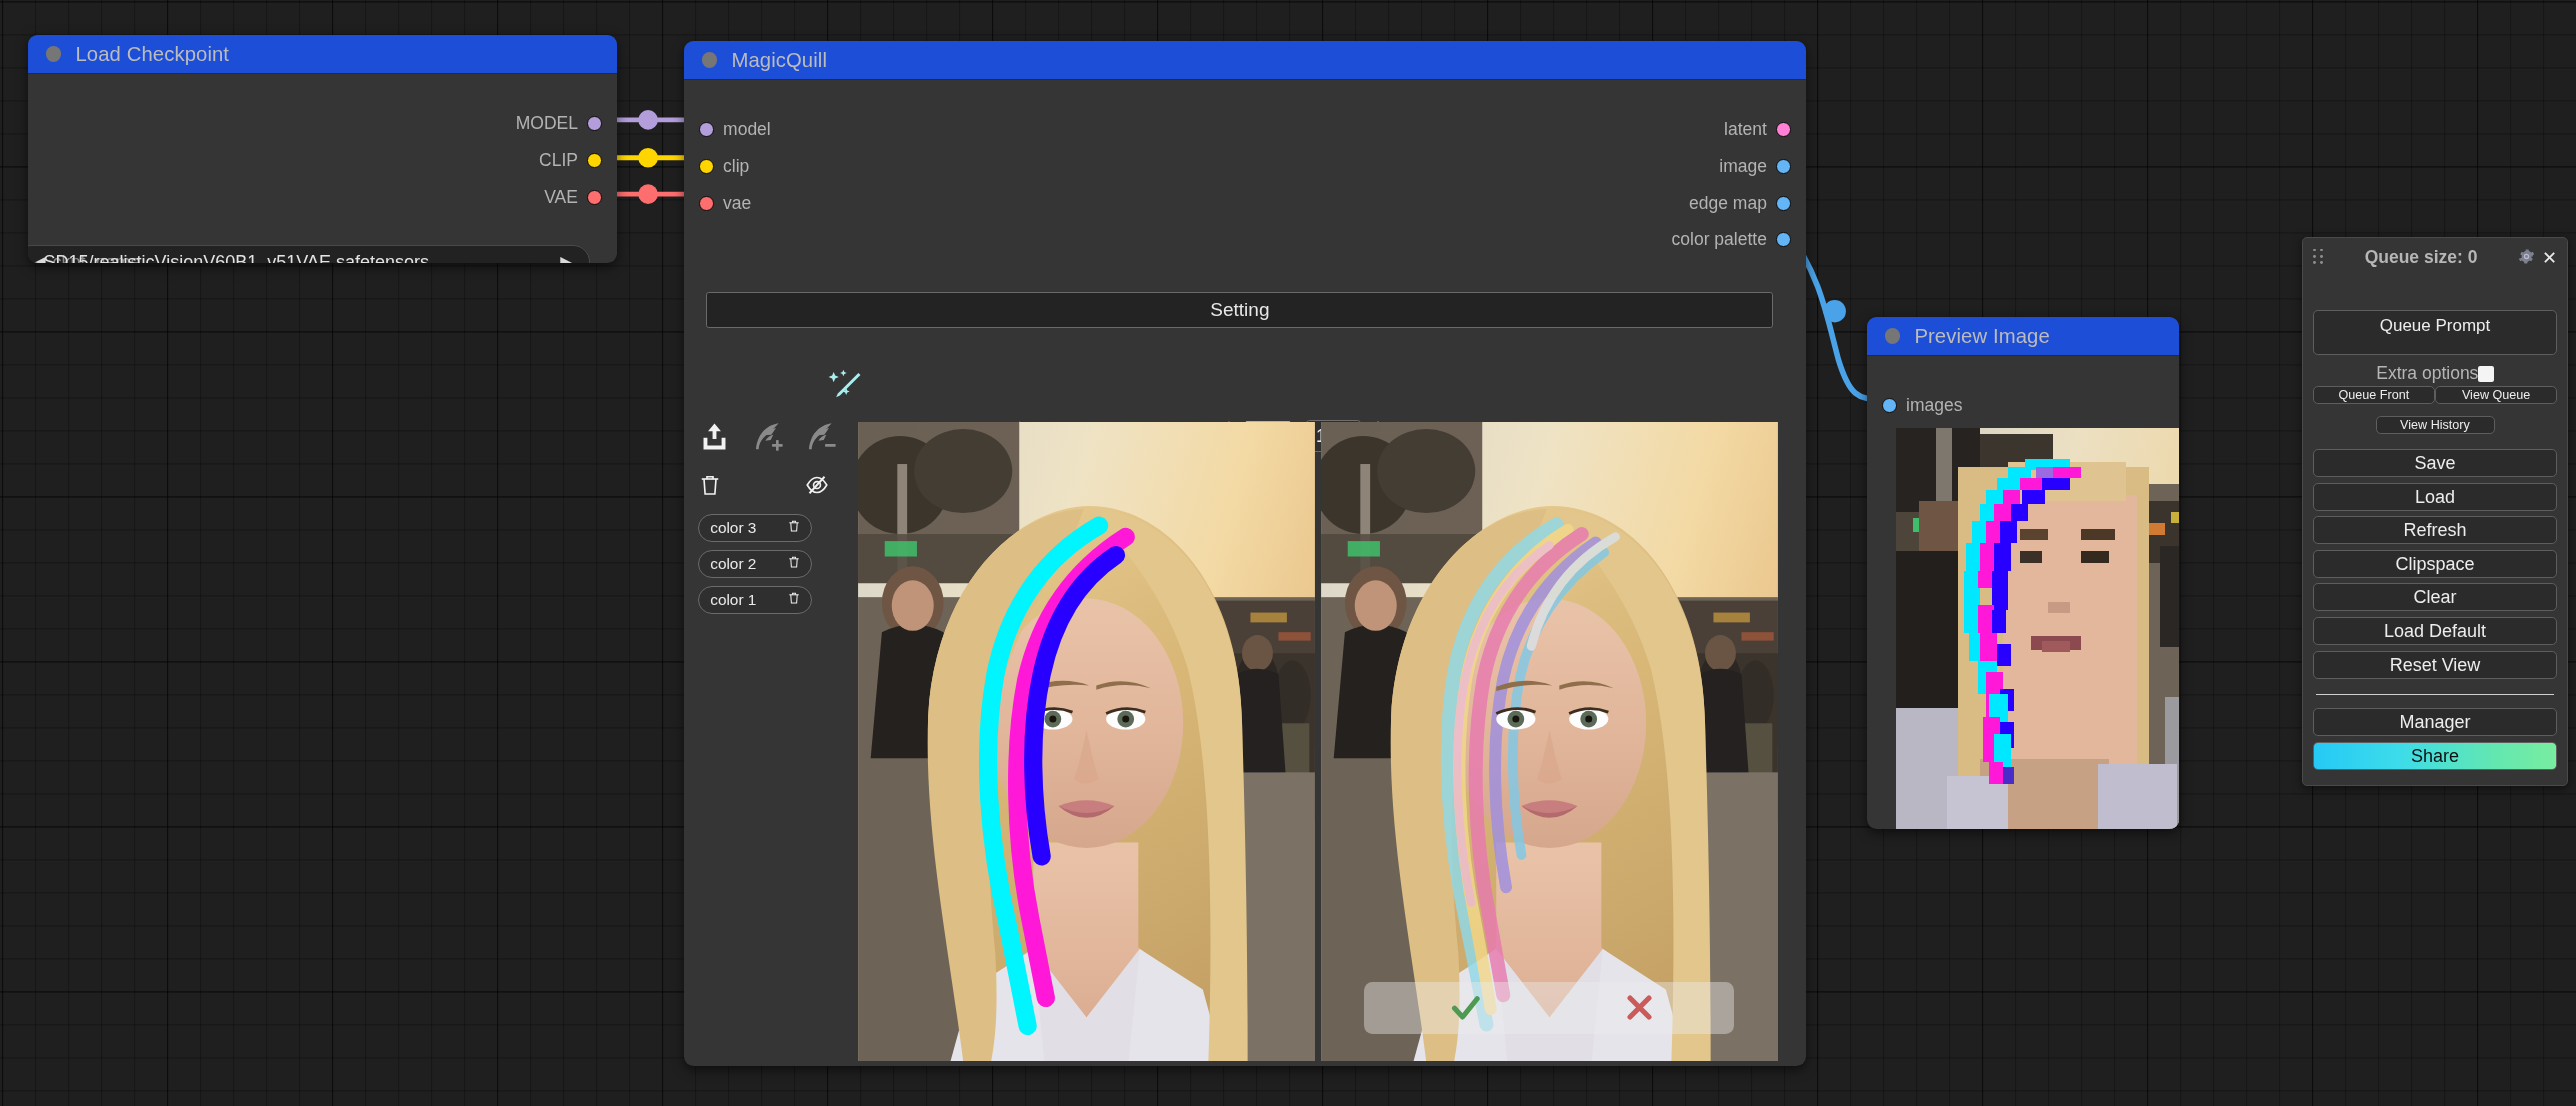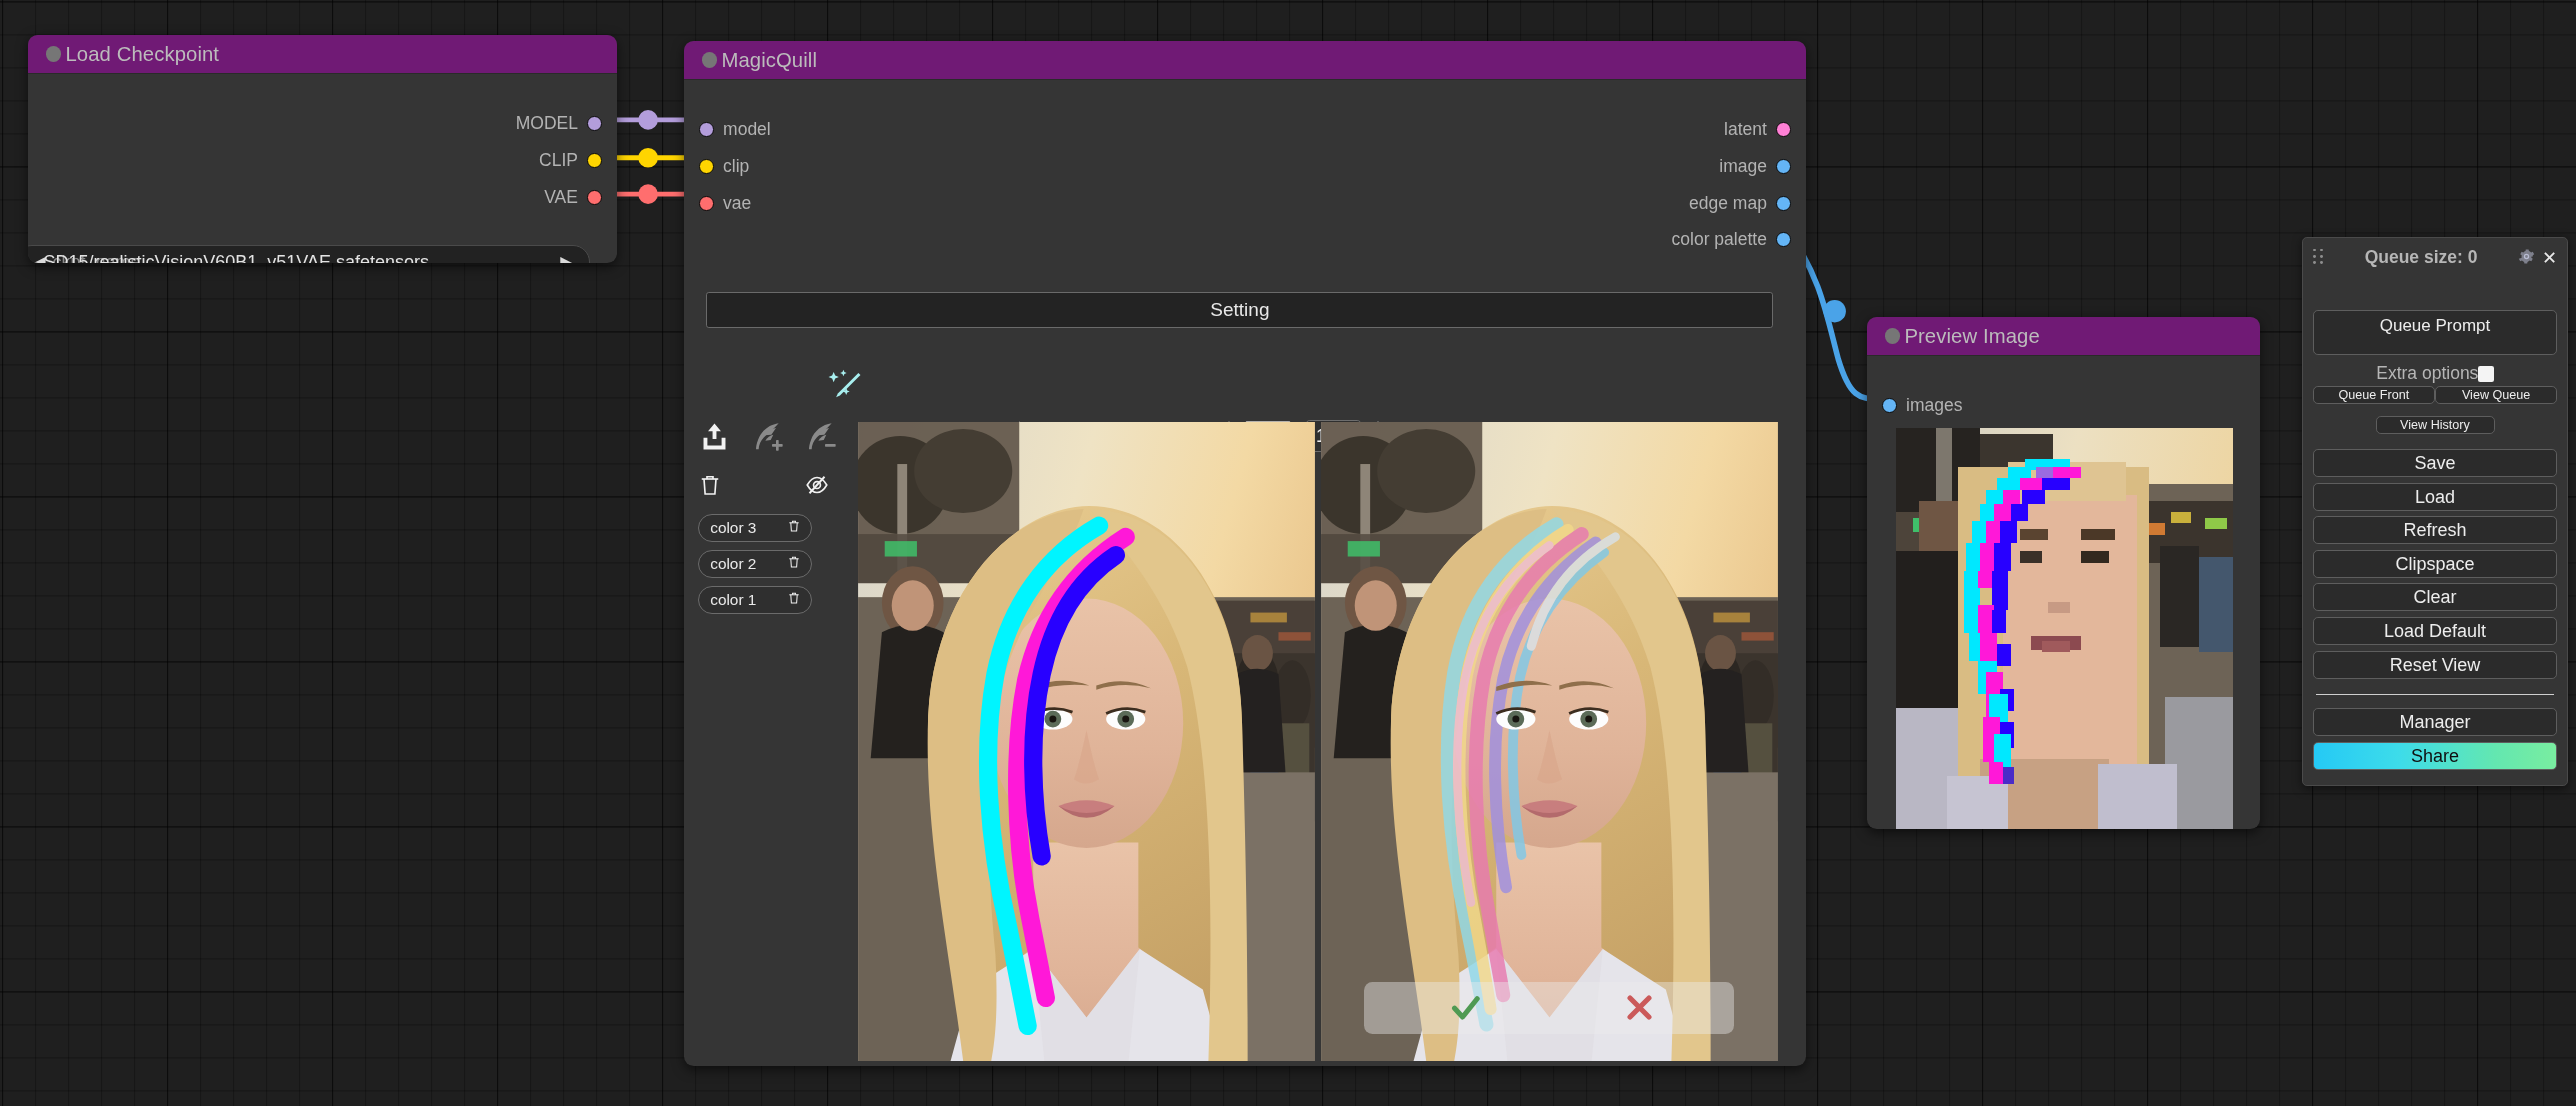--- a/index.html
+++ b/index.html
@@ -31,25 +31,25 @@
   
   .node {
     position: absolute;
     border-radius: 9.8px;
     background: #353535;
     box-shadow: 0 3.5px 11.2px rgba(0,0,0,0.55);
     overflow: hidden;
   }
   .node-title-bar {
     height: 39px;
-    background: #701a75;
+    background: #1d4ed8;
     border-bottom: 0.7px solid #2a2a2a;
     display: flex; align-items: center;
     padding-left: 18px;
-    gap: 4px;
+    gap: 14px;
   }
   .node-dot {
     width: 15.4px; height: 15.4px; border-radius: 50%;
     background: #767676; flex: 0 0 auto;
   }
   .node-title {
     color: #bcbcbc;
     font-size: 20.3px;
     letter-spacing: 0.1px;
     white-space: nowrap;
@@ -698,21 +698,21 @@
             <svg viewBox="0 0 48 48" width="35" height="35" fill="none" stroke="#cb5a5a" stroke-width="7" stroke-linecap="round">
               <path d="M11 11 L37 37 M37 11 L11 37"></path>
             </svg>
           </span>
         </div>
       </div>
 
     </div>
   </div>
 
-  <div class="node" style="left:1867px; top:317px; width:393px; height:512px;">
+  <div class="node" style="left:1867px; top:317px; width:312px; height:512px;">
     <div class="node-title-bar">
       <span class="node-dot"></span>
       <span class="node-title">Preview Image</span>
     </div>
     <div class="node-body">
       <div class="slot" style="left:15.4px; top:39px;">
         <span class="slot-dot dot-image"></span>
         <span>images</span>
       </div>
 

